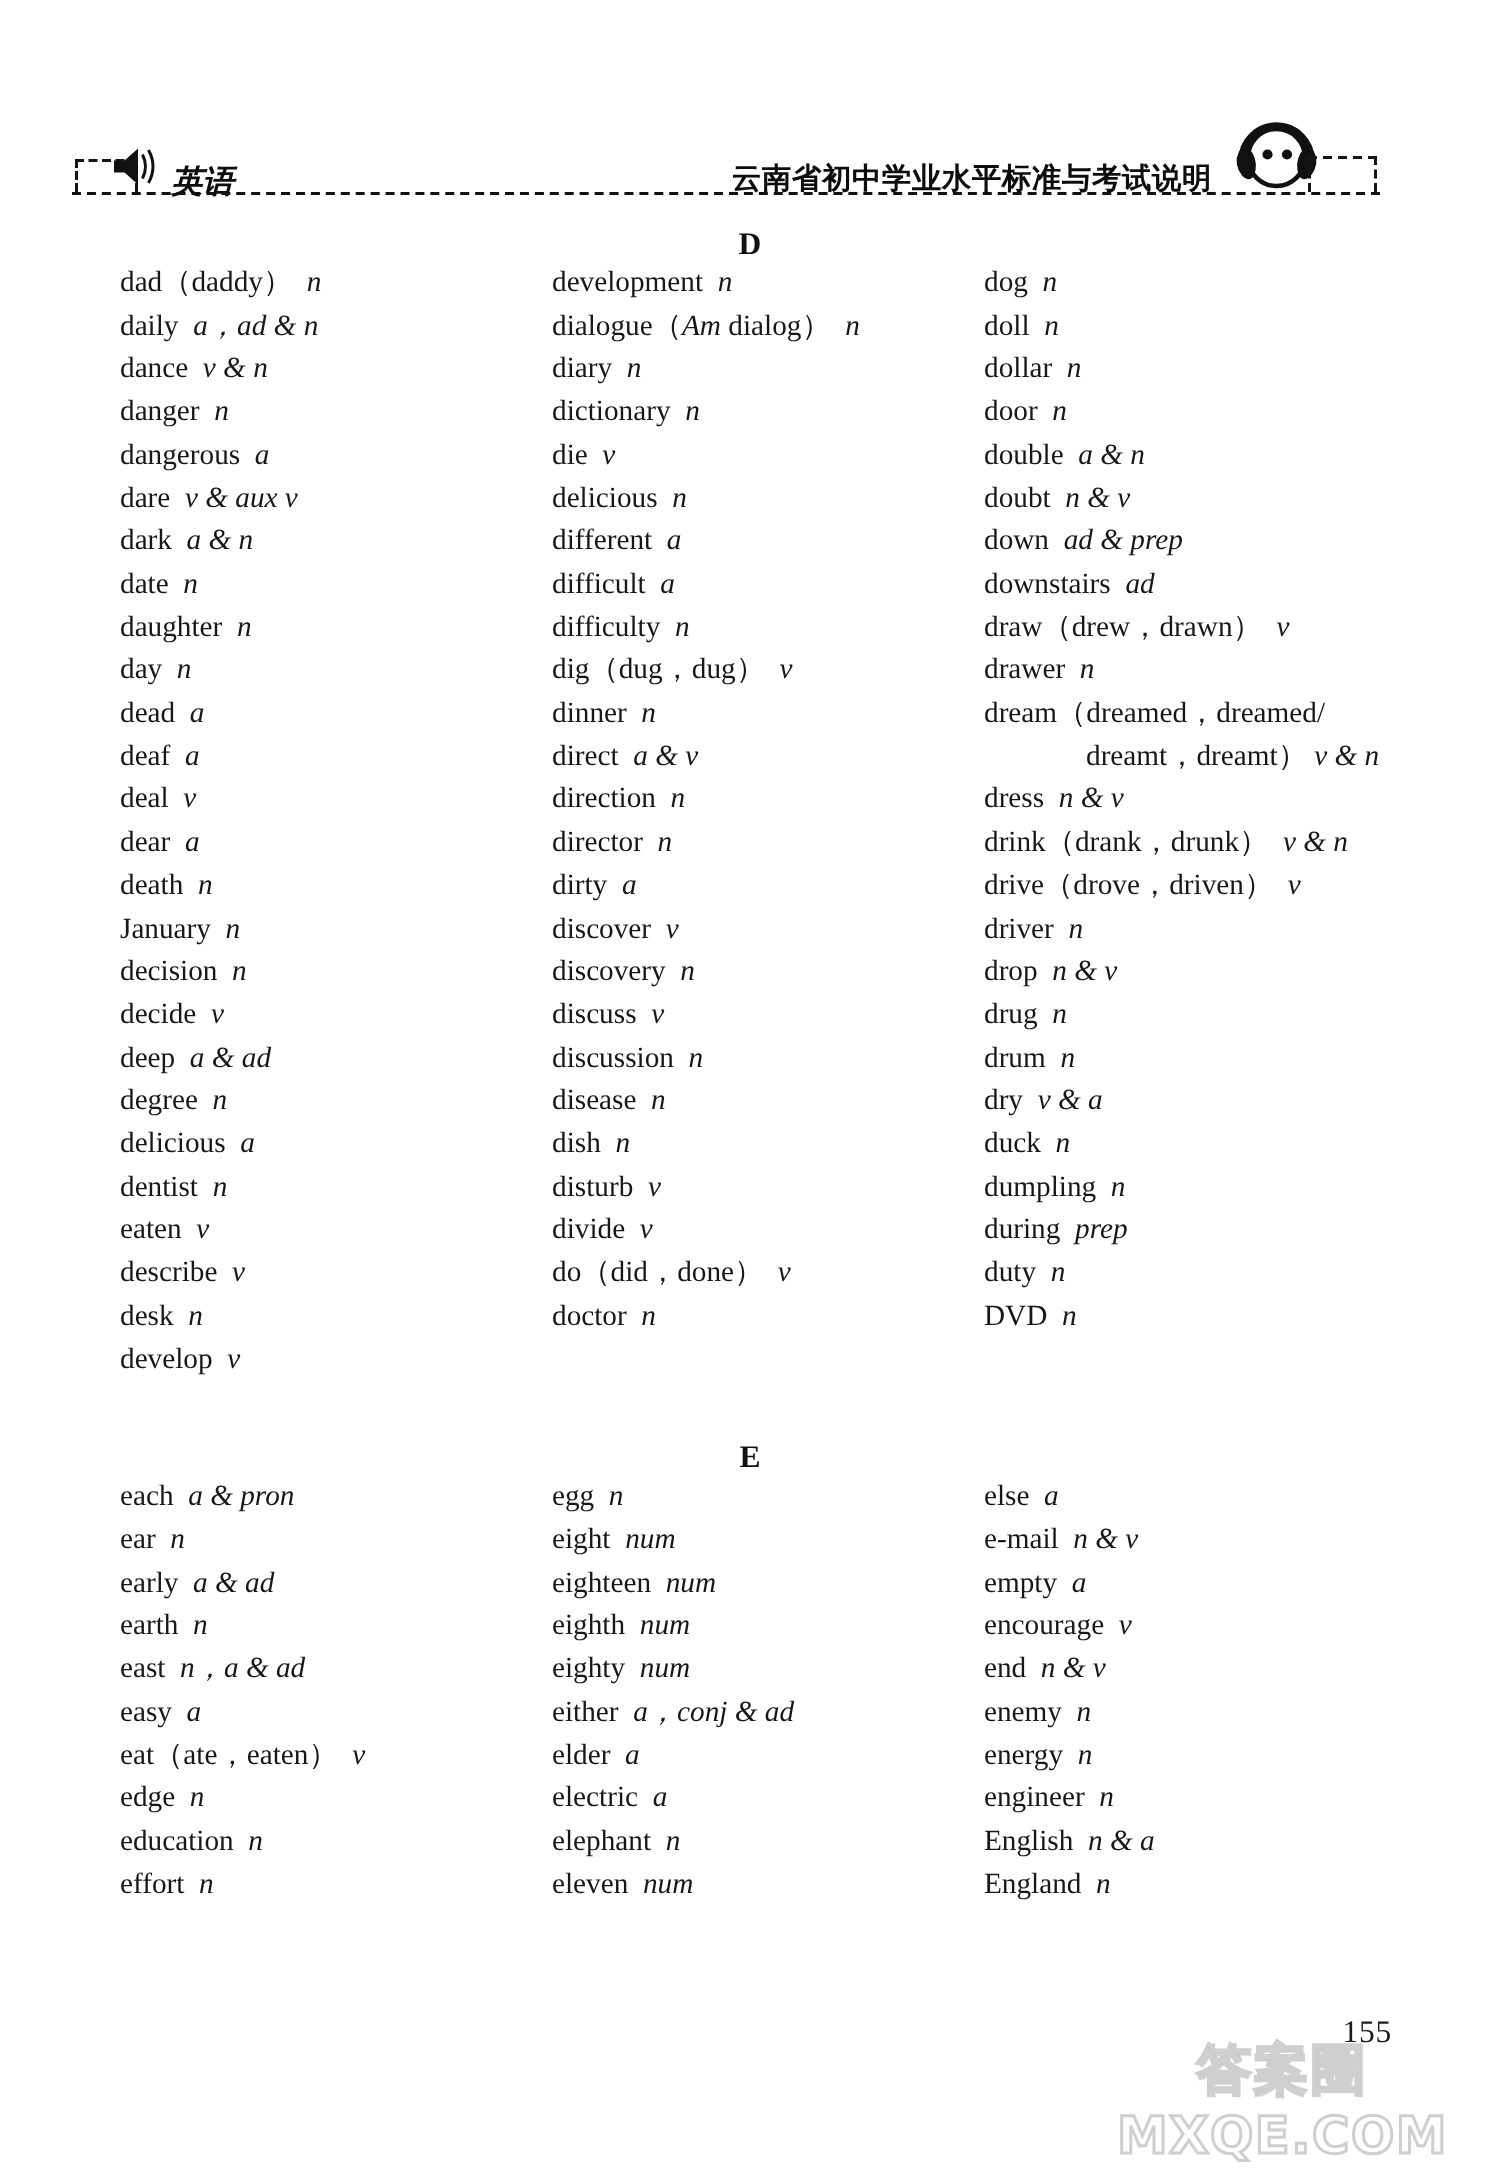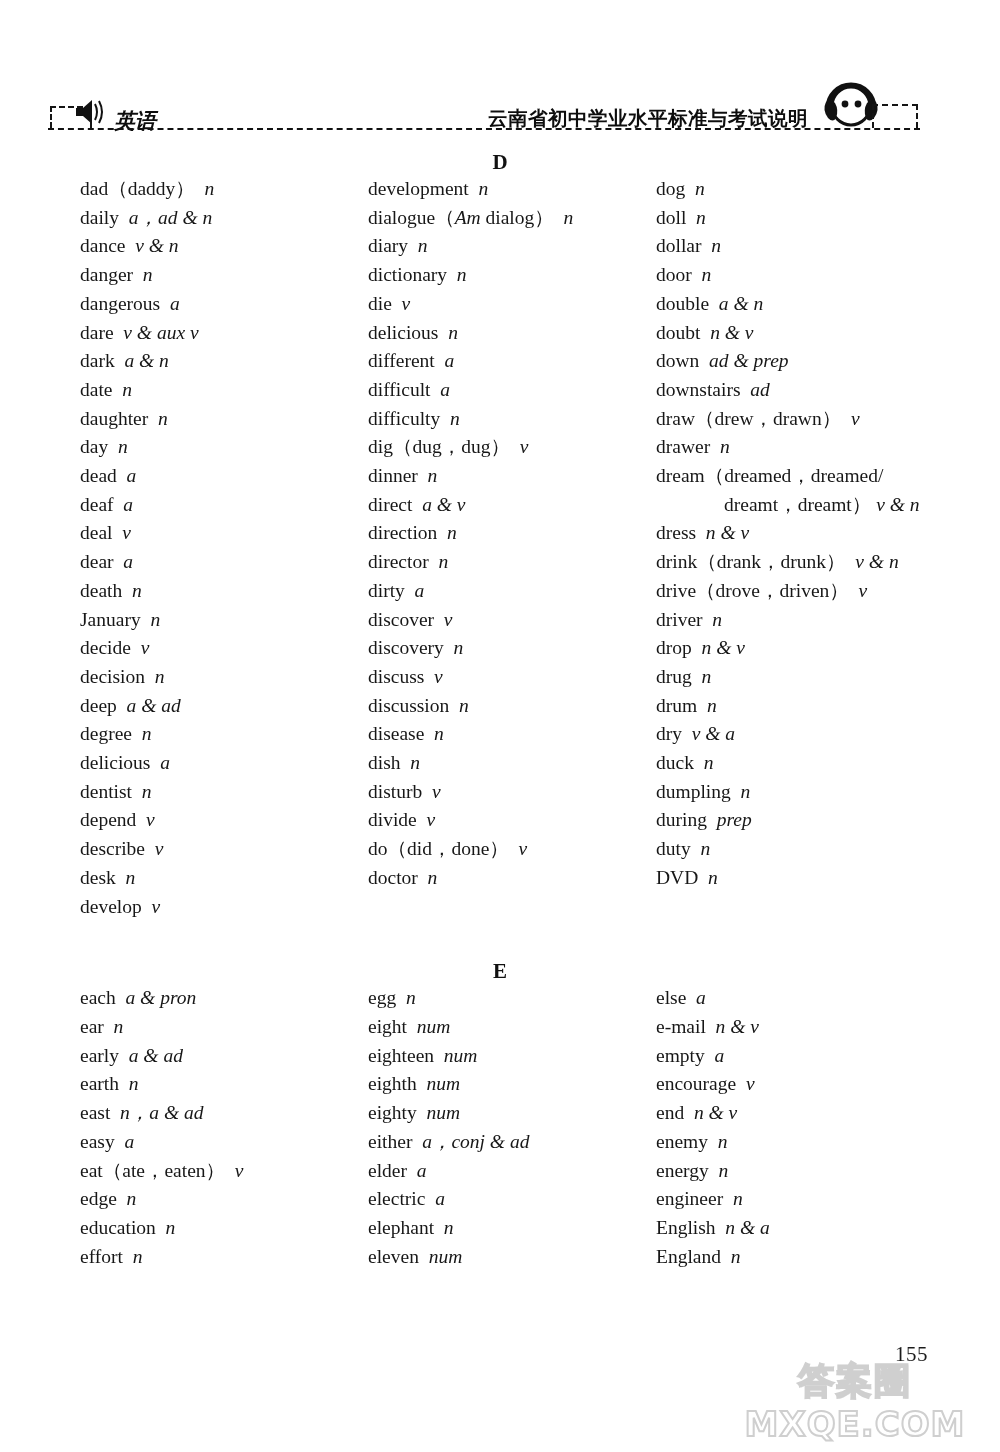--- a/index.html
+++ b/index.html
@@ -228,27 +228,27 @@
           <div class="entry"><span class="w">dark</span><span class="pos">a &amp; n</span></div>
           <div class="entry"><span class="w">date</span><span class="pos">n</span></div>
           <div class="entry"><span class="w">daughter</span><span class="pos">n</span></div>
           <div class="entry"><span class="w">day</span><span class="pos">n</span></div>
           <div class="entry"><span class="w">dead</span><span class="pos">a</span></div>
           <div class="entry"><span class="w">deaf</span><span class="pos">a</span></div>
           <div class="entry"><span class="w">deal</span><span class="pos">v</span></div>
           <div class="entry"><span class="w">dear</span><span class="pos">a</span></div>
           <div class="entry"><span class="w">death</span><span class="pos">n</span></div>
           <div class="entry"><span class="w">January</span><span class="pos">n</span></div>
+          <div class="entry"><span class="w">decision</span><span class="pos">n</span></div>
           <div class="entry"><span class="w">decide</span><span class="pos">v</span></div>
-          <div class="entry"><span class="w">decision</span><span class="pos">n</span></div>
           <div class="entry"><span class="w">deep</span><span class="pos">a &amp; ad</span></div>
           <div class="entry"><span class="w">degree</span><span class="pos">n</span></div>
           <div class="entry"><span class="w">delicious</span><span class="pos">a</span></div>
           <div class="entry"><span class="w">dentist</span><span class="pos">n</span></div>
-          <div class="entry"><span class="w">depend</span><span class="pos">v</span></div>
+          <div class="entry"><span class="w">eaten</span><span class="pos">v</span></div>
           <div class="entry"><span class="w">describe</span><span class="pos">v</span></div>
           <div class="entry"><span class="w">desk</span><span class="pos">n</span></div>
           <div class="entry"><span class="w">develop</span><span class="pos">v</span></div>
         </div>
         <div class="col">
           <div class="entry"><span class="w">development</span><span class="pos">n</span></div>
           <div class="entry"><span class="w">dialogue（</span><span class="amlabel">Am</span><span> dialog）</span><span class="pos">n</span></div>
           <div class="entry"><span class="w">diary</span><span class="pos">n</span></div>
           <div class="entry"><span class="w">dictionary</span><span class="pos">n</span></div>
           <div class="entry"><span class="w">die</span><span class="pos">v</span></div>

